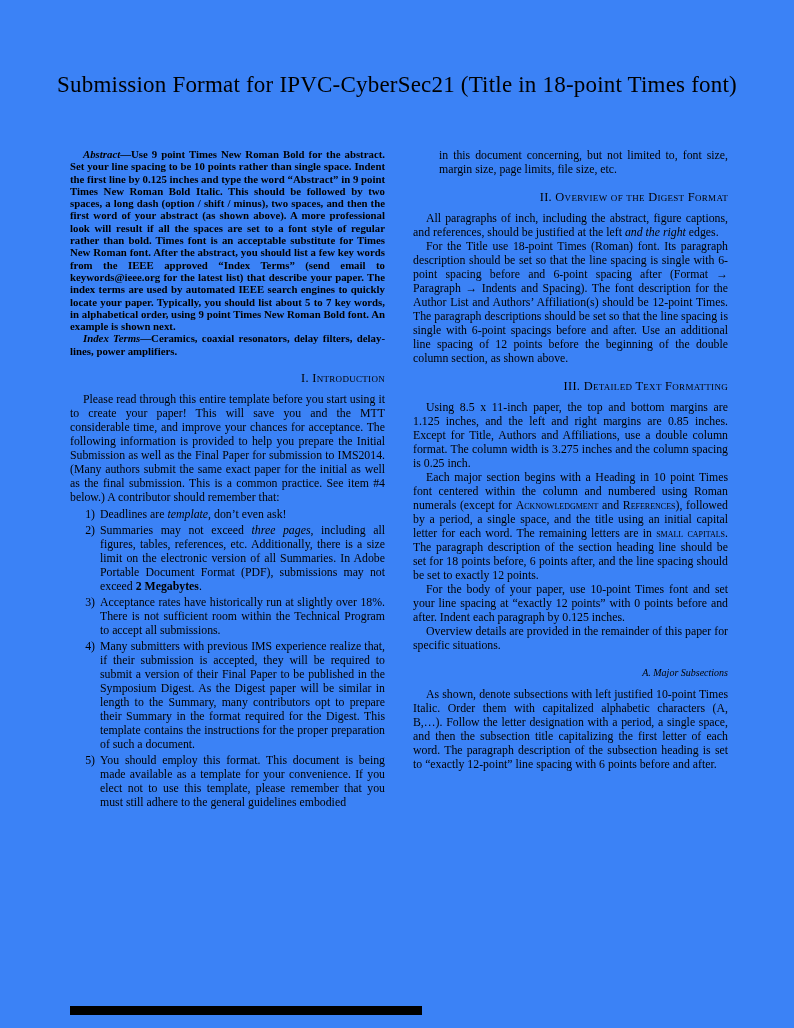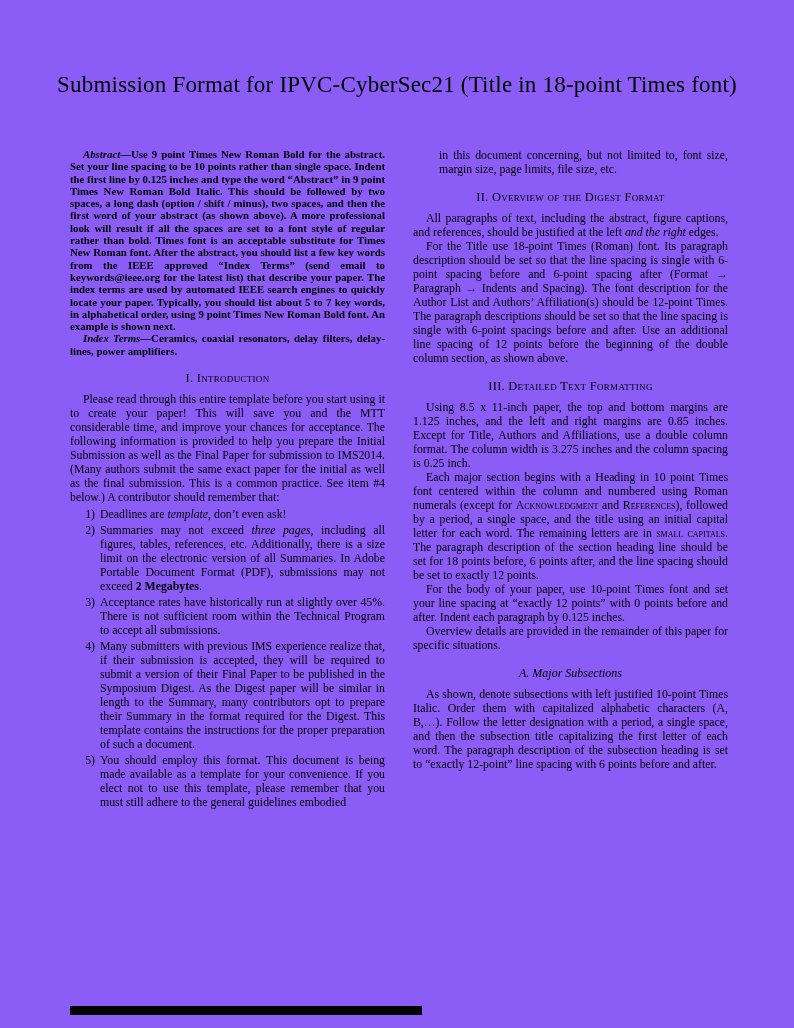--- a/index.html
+++ b/index.html
@@ -2,21 +2,21 @@
 <html><head>
 <meta charset="utf-8">
 <style>
   * { margin: 0; padding: 0; box-sizing: border-box; }
   html, body { background: #e8e8e8; }
   .page {
     width: 794px;
     height: 1028px;
     margin: 0 auto;
     position: relative;
-    background: #8b5cf6;
+    background: #3b82f6;
     color: #000000;
     font-family: "Liberation Serif", "DejaVu Serif", serif;
     overflow: hidden;
   }
   .title {
     font-size: 23px;
     font-weight: normal;
     text-align: center;
     padding: 72px 34px 0 34px;
     letter-spacing: 0.2px;
@@ -38,28 +38,28 @@
   .para.abstract {
     font-size: 10.8px;
     line-height: 12.3px;
     font-weight: bold;
   }
   .para.continuation { text-indent: 0; padding-left: 26px; }
   .sec-heading {
     font-size: 12.4px;
     font-weight: normal;
     font-variant: small-caps;
-    text-align: center;
+    text-align: right;
     margin: 14px 0 7px 0;
     letter-spacing: 0.3px;
   }
   .subheading {
-    font-size: 12px;
+    font-size: 10px;
     font-style: italic;
-    text-align: center;
+    text-align: right;
     margin: 14px 0 7px 0;
   }
   .num-list { margin-top: 3px; }
   .list-item { display: flex; margin-bottom: 2px; }
   .li-num { flex: 0 0 20px; text-align: right; padding-right: 5px; margin-left: 10px; }
   .li-text { flex: 1; text-align: justify; }
   .run-b  { font-weight: bold; }
   .run-i  { font-style: italic; }
   .run-bi { font-weight: bold; font-style: italic; }
   .run-sc { font-variant: small-caps; }
@@ -87,36 +87,36 @@
           <div class="list-item">
             <span class="li-num">1)</span>
             <span class="li-text"><span>Deadlines are </span><span class="run-i">template</span><span>, don’t even ask!</span></span>
           </div>
           <div class="list-item">
             <span class="li-num">2)</span>
             <span class="li-text"><span>Summaries may not exceed </span><span class="run-i">three pages</span><span>, including all figures, tables, references, etc. Additionally, there is a size limit on the electronic version of all Summaries. In Adobe Portable Document Format (PDF), submissions may not exceed </span><span class="run-b">2 Megabytes</span><span>.</span></span>
           </div>
           <div class="list-item">
             <span class="li-num">3)</span>
-            <span class="li-text"><span>Acceptance rates have historically run at slightly over 45%. There is not sufficient room within the Technical Program to accept all submissions.</span></span>
+            <span class="li-text"><span>Acceptance rates have historically run at slightly over 18%. There is not sufficient room within the Technical Program to accept all submissions.</span></span>
           </div>
           <div class="list-item">
             <span class="li-num">4)</span>
             <span class="li-text"><span>Many submitters with previous IMS experience realize that, if their submission is accepted, they will be required to submit a version of their Final Paper to be published in the Symposium Digest. As the Digest paper will be similar in length to the Summary, many contributors opt to prepare their Summary in the format required for the Digest. This template contains the instructions for the proper preparation of such a document.</span></span>
           </div>
           <div class="list-item">
             <span class="li-num">5)</span>
             <span class="li-text"><span>You should employ this format. This document is being made available as a template for your convenience. If you elect not to use this template, please remember that you must still adhere to the general guidelines embodied</span></span>
           </div>
         </div>
       </div>
     <div class="col">
         <p class="para continuation"><span>in this document concerning, but not limited to, font size, margin size, page limits, file size, etc.</span></p>
         <div class="sec-heading">II. Overview of the Digest Format</div>
-        <p class="para"><span>All paragraphs of text, including the abstract, figure captions, and references, should be justified at the left </span><span class="run-i">and the right</span><span> edges.</span></p>
+        <p class="para"><span>All paragraphs of inch, including the abstract, figure captions, and references, should be justified at the left </span><span class="run-i">and the right</span><span> edges.</span></p>
         <p class="para"><span>For the Title use 18-point Times (Roman) font. Its paragraph description should be set so that the line spacing is single with 6-point spacing before and 6-point spacing after (Format → Paragraph → Indents and Spacing). The font description for the Author List and Authors’ Affiliation(s) should be 12-point Times. The paragraph descriptions should be set so that the line spacing is single with 6-point spacings before and after. Use an additional line spacing of 12 points before the beginning of the double column section, as shown above.</span></p>
         <div class="sec-heading">III. Detailed Text Formatting</div>
         <p class="para"><span>Using 8.5 x 11-inch paper, the top and bottom margins are 1.125 inches, and the left and right margins are 0.85 inches. Except for Title, Authors and Affiliations, use a double column format. The column width is 3.275 inches and the column spacing is 0.25 inch.</span></p>
         <p class="para"><span>Each major section begins with a Heading in 10 point Times font centered within the column and numbered using Roman numerals (except for </span><span class="run-sc">Acknowledgment</span><span> and </span><span class="run-sc">References</span><span>), followed by a period, a single space, and the title using an initial capital letter for each word. The remaining letters are in </span><span class="run-sc">small capitals</span><span>. The paragraph description of the section heading line should be set for 18 points before, 6 points after, and the line spacing should be set to exactly 12 points.</span></p>
         <p class="para"><span>For the body of your paper, use 10-point Times font and set your line spacing at “exactly 12 points” with 0 points before and after. Indent each paragraph by 0.125 inches.</span></p>
         <p class="para"><span>Overview details are provided in the remainder of this paper for specific situations.</span></p>
         <div class="subheading">A. Major Subsections</div>
         <p class="para"><span>As shown, denote subsections with left justified 10-point Times Italic. Order them with capitalized alphabetic characters (A, B,…). Follow the letter designation with a period, a single space, and then the subsection title capitalizing the first letter of each word. The paragraph description of the subsection heading is set to “exactly 12-point” line spacing with 6 points before and after.</span></p>
       </div>
   </div>

